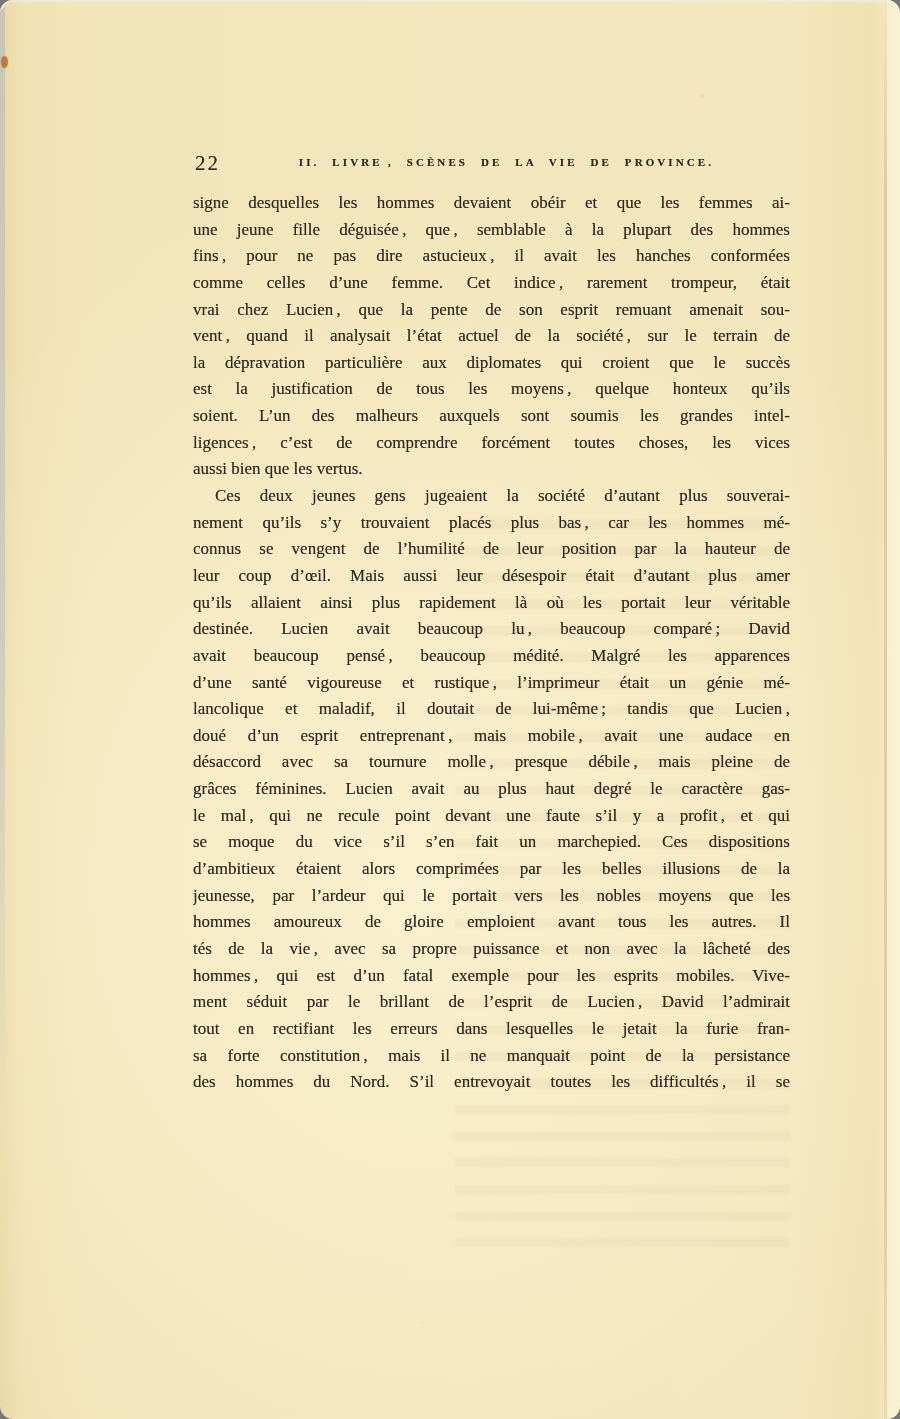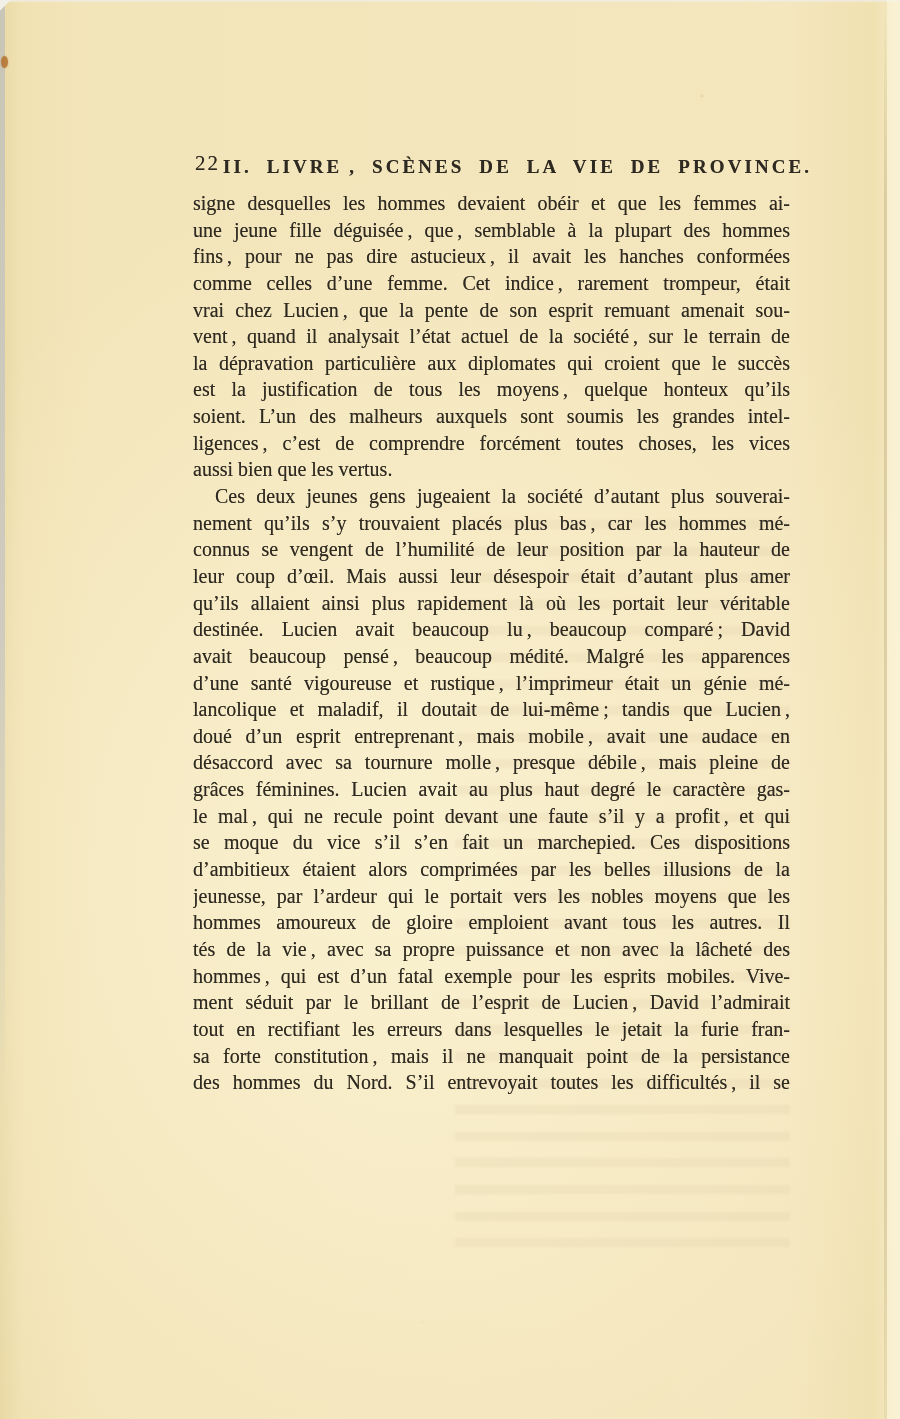--- a/index.html
+++ b/index.html
@@ -10,20 +10,21 @@
     overflow: hidden;
     background:
       radial-gradient(ellipse 110% 80% at 46% 62%, rgba(255,250,224,0.55), rgba(255,250,224,0) 62%),
       radial-gradient(circle 3px at 702px 96px, rgba(205,150,60,0.30), transparent 70%),
       radial-gradient(circle 2px at 422px 1322px, rgba(205,150,60,0.25), transparent 70%),
       radial-gradient(circle 2px at 333px 1033px, rgba(190,140,60,0.22), transparent 70%),
       radial-gradient(circle 2px at 618px 241px, rgba(190,140,60,0.20), transparent 70%),
       linear-gradient(90deg, #e9d9a6 0, #f1e2b3 2.5%, #f3e5ba 10%, #f4e6bd 88%, #f0e1b1 97%, #f6ebc7 100%),
       #f3e5b9;
     font-family: "Liberation Serif", "DejaVu Serif", serif;
+    border-radius: 13px;
   }
   
   .edge-top {
     position: absolute; left: 0; top: 0; width: 100%; height: 3px;
     background: linear-gradient(#efede4, rgba(239,237,228,0));
   }
   .edge-left {
     position: absolute; left: 0; top: 0; width: 5px; height: 100%;
     background: linear-gradient(#c9c6b8 0, #cfccbf 45%, rgba(207,204,191,0) 78%);
   }
@@ -59,28 +60,28 @@
     text-shadow: 0 0 0.5px rgba(47,42,33,0.55);
   }
   .header-row { position: relative; height: 39px; }
   .page-number {
     position: absolute; left: 2px; top: 0;
     font-size: 21px; letter-spacing: 2px;
   }
   .running-header {
     padding-left: 30px; padding-top: 5px;
     text-align: center;
-    font-size: 19px; font-weight: bold;
+    font-size: 11px; font-weight: bold;
     letter-spacing: 3.1px; word-spacing: 7px;
     white-space: nowrap;
   }
   .para { margin: 0; }
   .line {
     height: 26.65px; line-height: 26.65px;
-    font-size: 20px;
+    font-size: 17px;
     text-align: justify;
     text-align-last: justify;
     overflow: hidden;
   }
   .line.flush-left { text-align-last: left; }
   .para.indent .line:first-child { text-indent: 22px; }
 </style>
 </head>
 <body>
 

